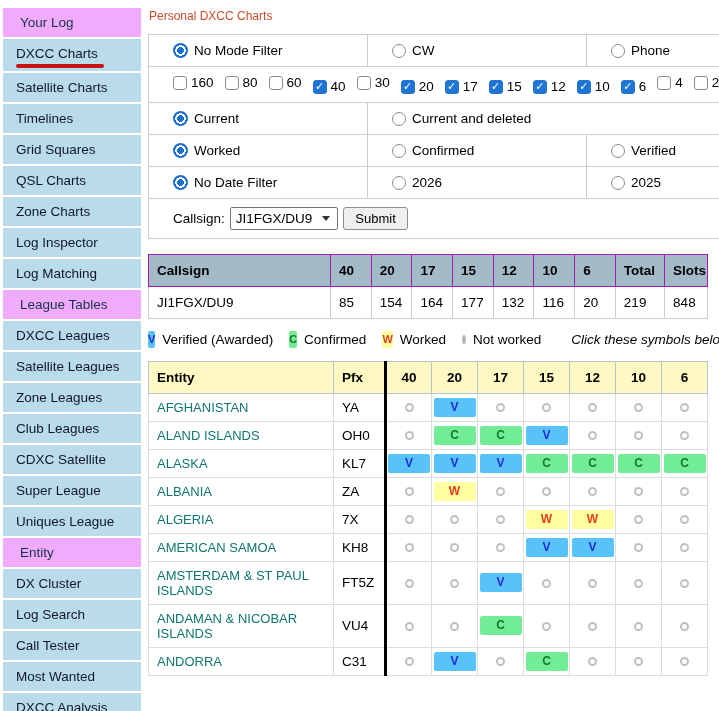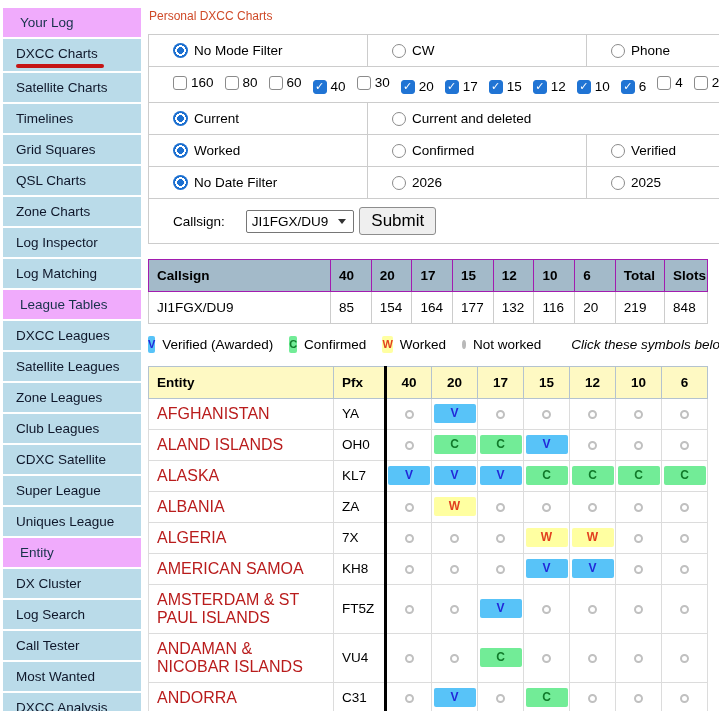--- a/index.html
+++ b/index.html
@@ -26,27 +26,27 @@
     border: 1px solid #8b8b8b; background: #fff; vertical-align: -3px; margin-right: 6px; }
   .radio.on { border: none; width: 15px; height: 15px;
     background: radial-gradient(circle at center, #1b6fd0 0 3.6px, #fff 3.6px 5.2px, #1b6fd0 5.2px 7.5px); }
 
   .band-group { display: inline-flex; align-items: flex-end; margin-right: 11px; }
   .cb { display: inline-flex; align-items: center; justify-content: center;
     width: 14px; height: 14px; border-radius: 3px; border: 1px solid #8b8b8b;
     background: #fff; margin-right: 4px; font-size: 11px; font-weight: bold; color: transparent; }
   .cb.on { background: #2074d4; border-color: #2074d4; color: #fff; }
 
-  .callsign-cell label { margin-right: 21px; font-size: 13.5px; }
+  .callsign-cell label { margin-right: 5px; font-size: 13.5px; }
   .select-box { display: inline-flex; align-items: center; border: 1px solid #767676;
     border-radius: 2px; padding: 3px 7px 3px 5px; font-size: 13.5px; background: #fff; cursor: pointer; }
   .select-box .caret { width: 0; height: 0; border-left: 4px solid transparent;
     border-right: 4px solid transparent; border-top: 5px solid #333; margin-left: 10px; }
   .btn { border: 1px solid #8d8d8d; background: #efefef; border-radius: 3px;
-    padding: 3px 11px; font-size: 17px; margin-left: 5px; cursor: pointer; font-family: inherit; }
+    padding: 3px 11px; font-size: 13px; margin-left: 5px; cursor: pointer; font-family: inherit; }
 
   
   .summary { width: 560px; table-layout: fixed; font-size: 13.5px; margin-top: 15px; }
   .summary th { background: #a3bac9; text-align: left; font-weight: bold;
     padding: 8px 8px; border: 1px solid #a21caf; }
   .summary td { border: 1px solid #ccc; padding: 8px 8px; background: #fff; }
 
   
   .legend { display: flex; align-items: center; margin-top: 12px; font-size: 13.5px;
     white-space: nowrap; overflow: hidden; width: 571px; }
@@ -62,21 +62,21 @@
   .legend .note { font-style: italic; margin-left: 14px; }
 
   
   .entities { width: 560px; table-layout: fixed; margin-top: 13px; font-size: 13.5px; }
   .entities th { background: #fef9c3; font-weight: bold; padding: 8px 8px; text-align: left;
     border: 1px solid #b4c3cf; }
   .entities th.band { text-align: center; padding: 8px 0; }
   .entities td { border: 1px solid #dcdcdc; background: #fff; padding: 6px 8px; }
   .entities td.band { text-align: center; padding: 4px 0; }
   .entities th:nth-child(3), .entities td:nth-child(3) { border-left: 3px solid #000; }
-  .entities .entity a { color: #b91c1c; font-size: 16px; text-decoration: none; cursor: pointer; }
+  .entities .entity a { color: #0f766e; font-size: 13px; text-decoration: none; cursor: pointer; }
   .entities tr.hl td { background: #fbc9c9; }
   .badge { display: inline-block; width: 42px; height: 19px; line-height: 19px;
     border-radius: 2px; font-size: 12px; font-weight: bold; cursor: pointer; }
   .badge.v { background: #58c3f8; color: #2228d8; }
   .badge.c { background: #72ec97; color: #117a2b; }
   .badge.w { background: #ffffa1; color: #e2401f; }
   .nw { display: inline-block; width: 9px; height: 9px; border: 2px solid #c0c0c0;
     border-radius: 50%; vertical-align: middle; cursor: pointer; }
 </style>
 </head>

